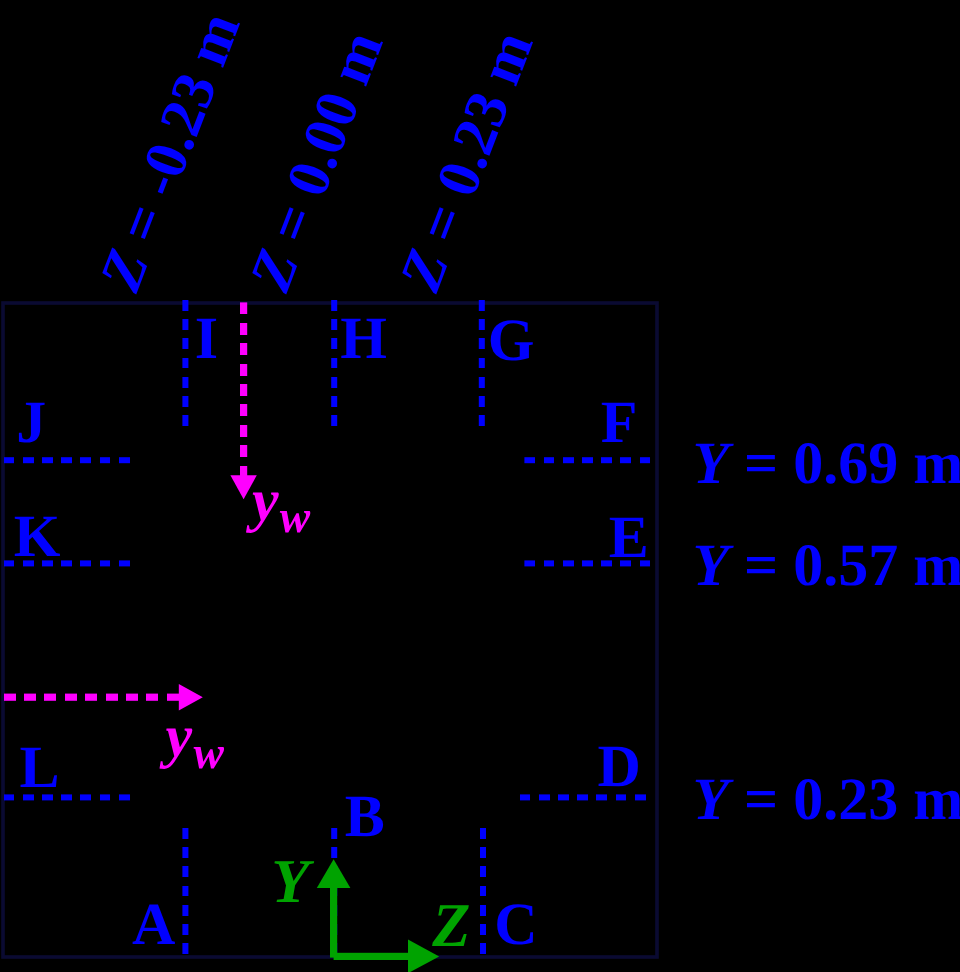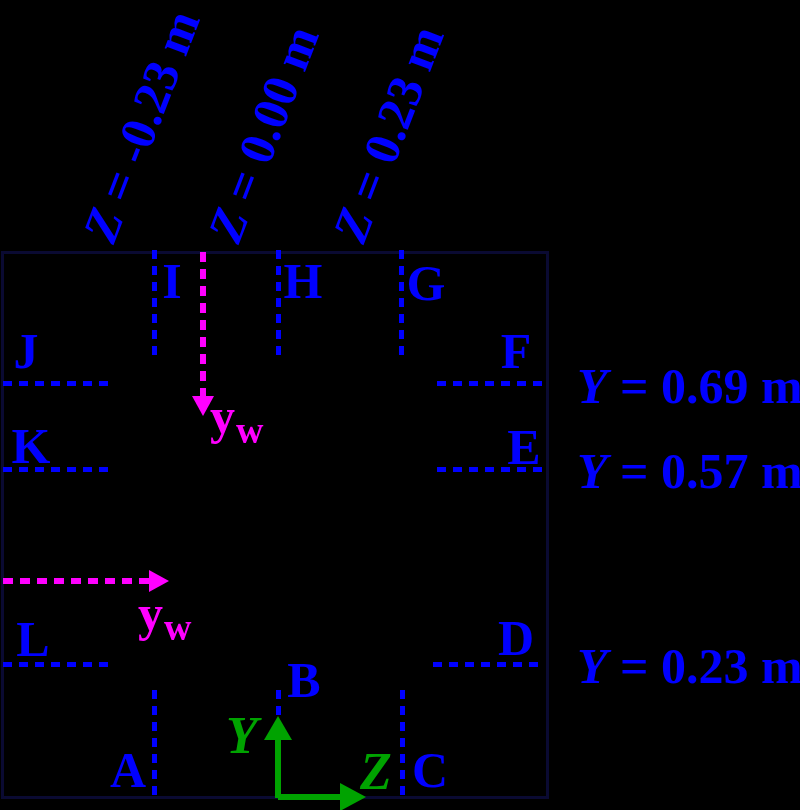--- a/index.html
+++ b/index.html
@@ -83,21 +83,21 @@
     border-left:11px solid transparent;border-right:11px solid transparent;
     border-top:20px solid var(--magenta);
   }
   .yw-hline{left:3px;top:578px;width:147px;}
   .yw-harrowhead{
     position:absolute;left:149px;top:570px;width:0;height:0;z-index:2;
     border-top:11px solid transparent;border-bottom:11px solid transparent;
     border-left:20px solid var(--magenta);
   }
   .yw-label{
-    position:absolute;color:var(--magenta);font-weight:bold;
+    position:absolute;color:var(--magenta);font-weight:bold;font-style:italic;
     font-size:50px;line-height:1;z-index:3;white-space:nowrap;
   }
   .yw-label .sub{font-size:38px;position:relative;top:10px;left:1px;}
   .ywl-1{left:210px;top:391px;}
   .ywl-2{left:138px;top:588px;}
 
   
   .gshaft{position:absolute;background:var(--green);z-index:4;}
   .gy-shaft{left:275px;top:738px;width:6px;height:60px;}
   .gz-shaft{left:278px;top:794px;width:64px;height:6px;}

